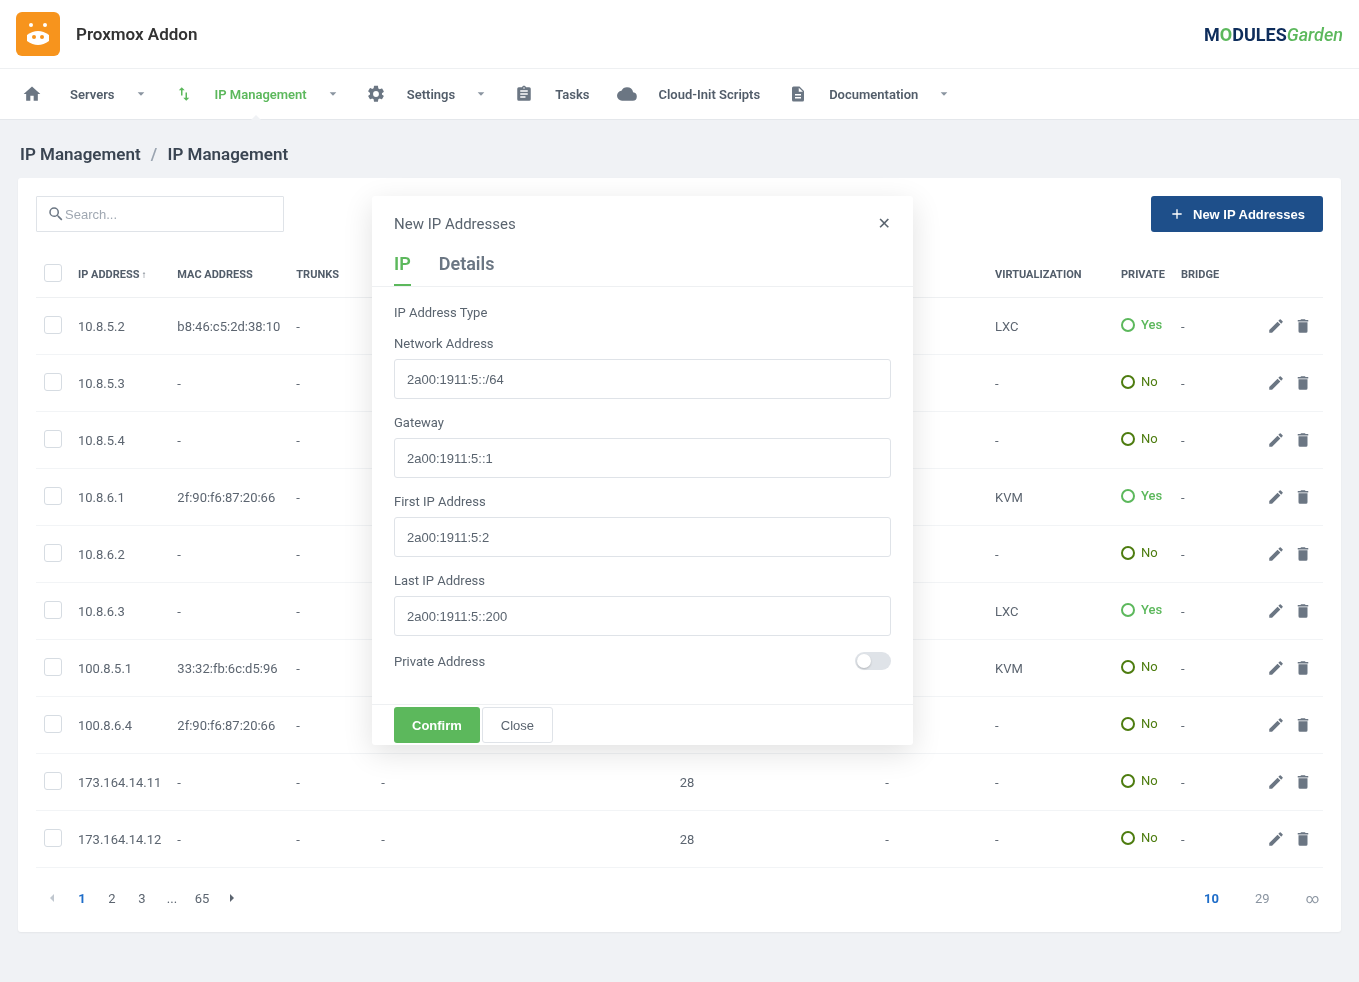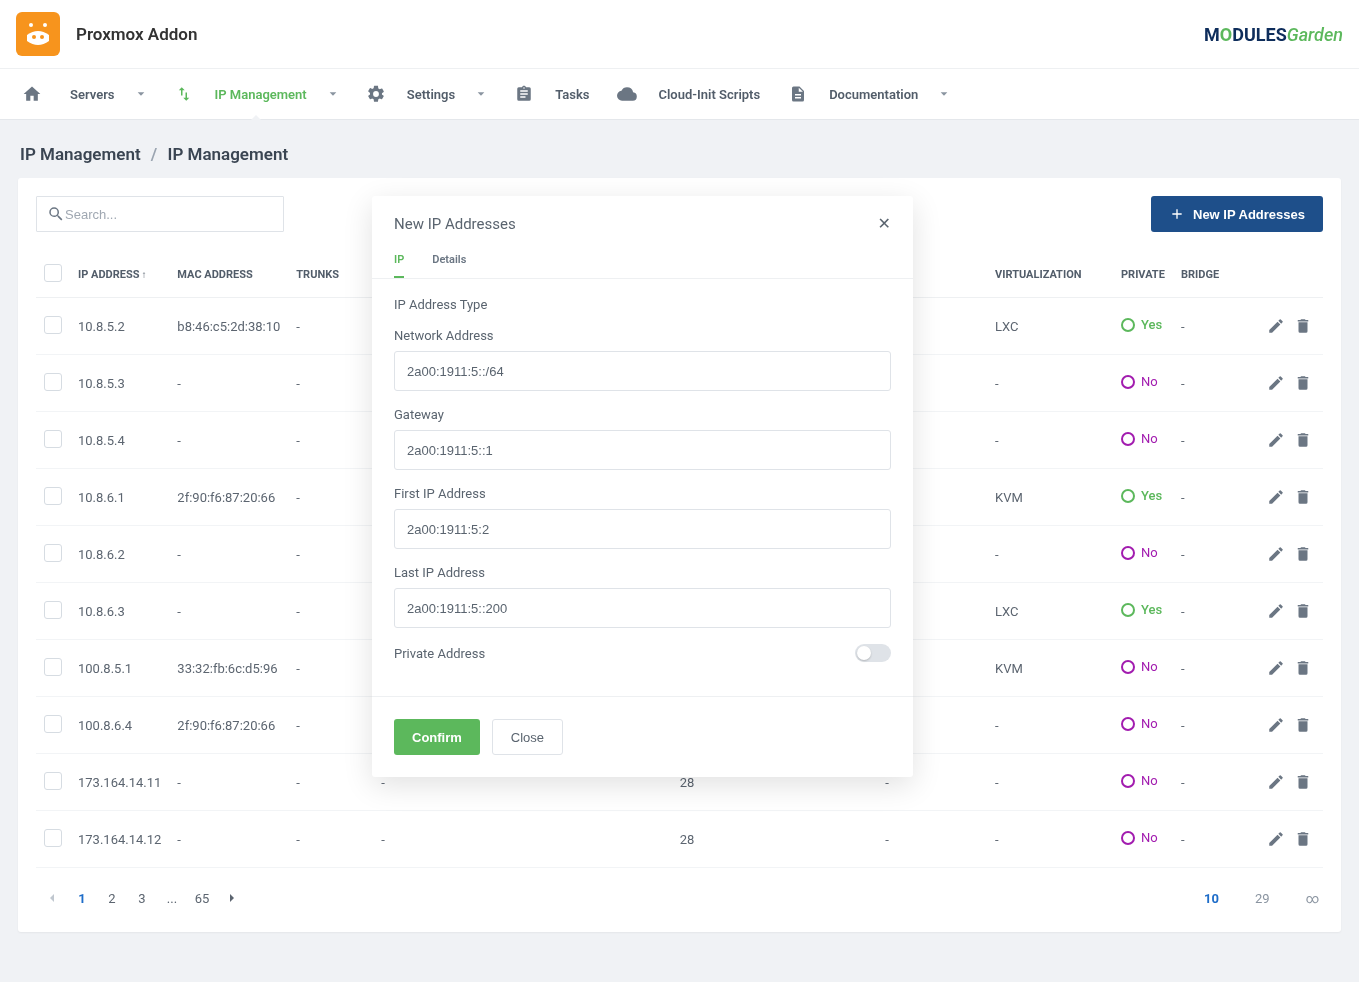--- a/index.html
+++ b/index.html
@@ -26,46 +26,46 @@
 .search { display: flex; align-items: center; border: 1px solid #dfe3e8; border-radius: 1px; padding: 6px 10px; width: 248px; height: 36px; }
 .search input { border: none; outline: none; font-size: 13px; flex: 1; color: #555; }
 .search input::placeholder { color: #a0a8b2; }
 .btn-primary { background: #1e4f8a; color: #fff; border: none; border-radius: 3px; padding: 0 18px; height: 36px; font-weight: 600; font-size: 13px; display: flex; align-items: center; gap: 8px; cursor: pointer; }
 table { width: 100%; border-collapse: collapse; }
 th { text-align: left; font-size: 11px; font-weight: 700; color: #525d6a; text-transform: uppercase; padding: 12px 8px; border-bottom: 1px solid #eef0f2; }
 td { padding: 16px 8px; border-bottom: 1px solid #f2f4f6; font-size: 13px; color: #5c6570; }
 .chk { width: 18px; height: 18px; border: 1.5px solid #d6dce2; border-radius: 3px; display: inline-block; }
 .sort-arrow { font-size: 10px; margin-left: 2px; }
 .private-yes { color: #5cb85c; font-weight: 500; display: inline-flex; align-items: center; gap: 6px; }
-.private-no { color: #a21caf; display: inline-flex; align-items: center; gap: 6px; }
+.private-no { color: #4d7c0f; display: inline-flex; align-items: center; gap: 6px; }
 .circ { width: 14px; height: 14px; border-radius: 50%; border: 2px solid currentColor; display: inline-block; }
 .act-btn { width: 24px; height: 24px; display: inline-flex; align-items: center; justify-content: center; color: #6b7683; cursor: pointer; }
 .footer { display: flex; align-items: center; justify-content: space-between; padding: 18px 4px 4px; }
 .pager { display: flex; align-items: center; gap: 6px; }
 .pg { min-width: 24px; height: 24px; display: flex; align-items: center; justify-content: center; font-size: 13px; color: #5c6570; cursor: pointer; }
 .pg.active { color: #1e6dc9; font-weight: 700; }
 .sizes { display: flex; gap: 36px; font-size: 13px; color: #8a94a0; }
 .sizes .active { color: #1e6dc9; font-weight: 700; }
 .modal { position: absolute; left: 372px; top: 196px; width: 541px; background: #fff; border-radius: 3px; box-shadow: 0 8px 30px rgba(0,0,0,0.12); }
 .modal-hd { display: flex; align-items: center; justify-content: space-between; padding: 18px 22px 10px; }
 .modal-title { font-size: 15px; color: #5a646f; }
 .close-x { font-size: 16px; color: #5a646f; cursor: pointer; }
 .tabs { display: flex; padding: 0 22px; border-bottom: 1px solid #eef0f2; gap: 28px; }
-.tab { padding: 10px 0; font-size: 11px; font-weight: 600; color: #6b7683; cursor: pointer; border-bottom: 2px solid transparent; }
+.tab { padding: 10px 0; font-size: 18px; font-weight: 600; color: #6b7683; cursor: pointer; border-bottom: 2px solid transparent; }
 .tab.active { color: #5cb85c; border-bottom-color: #5cb85c; }
 .modal-body { padding: 18px 22px; }
 .field { margin-bottom: 16px; }
 .field-label { font-size: 13px; color: #5a646f; margin-bottom: 8px; display: block; }
 .field-input { width: 100%; height: 40px; border: 1px solid #dfe3e8; border-radius: 3px; padding: 0 12px; font-size: 13px; color: #5a646f; outline: none; }
 .select { position: relative; }
 .select .chev-down { position: absolute; right: 12px; top: 50%; transform: translateY(-50%); color: #1e6dc9; }
 .toggle-row { display: flex; align-items: center; justify-content: space-between; }
 .toggle { width: 36px; height: 18px; background: #dfe3e8; border-radius: 10px; position: relative; cursor: pointer; }
 .toggle::after { content: ""; position: absolute; left: 2px; top: 2px; width: 14px; height: 14px; background: #fff; border-radius: 50%; box-shadow: 0 1px 2px rgba(0,0,0,0.2); }
-.modal-ft { border-top: 1px solid #eef0f2; padding: 22px 22px; display: flex; gap: 12px; }
+.modal-ft { border-top: 1px solid #eef0f2; padding: 2px 22px; display: flex; gap: 2px; }
 .btn-conf { background: #5cb85c; color: #fff; border: none; border-radius: 3px; padding: 0 18px; height: 36px; font-weight: 600; font-size: 13px; cursor: pointer; }
 .btn-close { background: #fff; color: #5a646f; border: 1px solid #dfe3e8; border-radius: 3px; padding: 0 18px; height: 36px; font-size: 13px; cursor: pointer; }
 </style>
 </head>
 <body>
 
 <div class="header">
   <div class="logo-box">
     <svg viewBox="0 0 30 30" fill="none">
         <circle cx="8" cy="6" r="2" fill="#fff"></circle>

